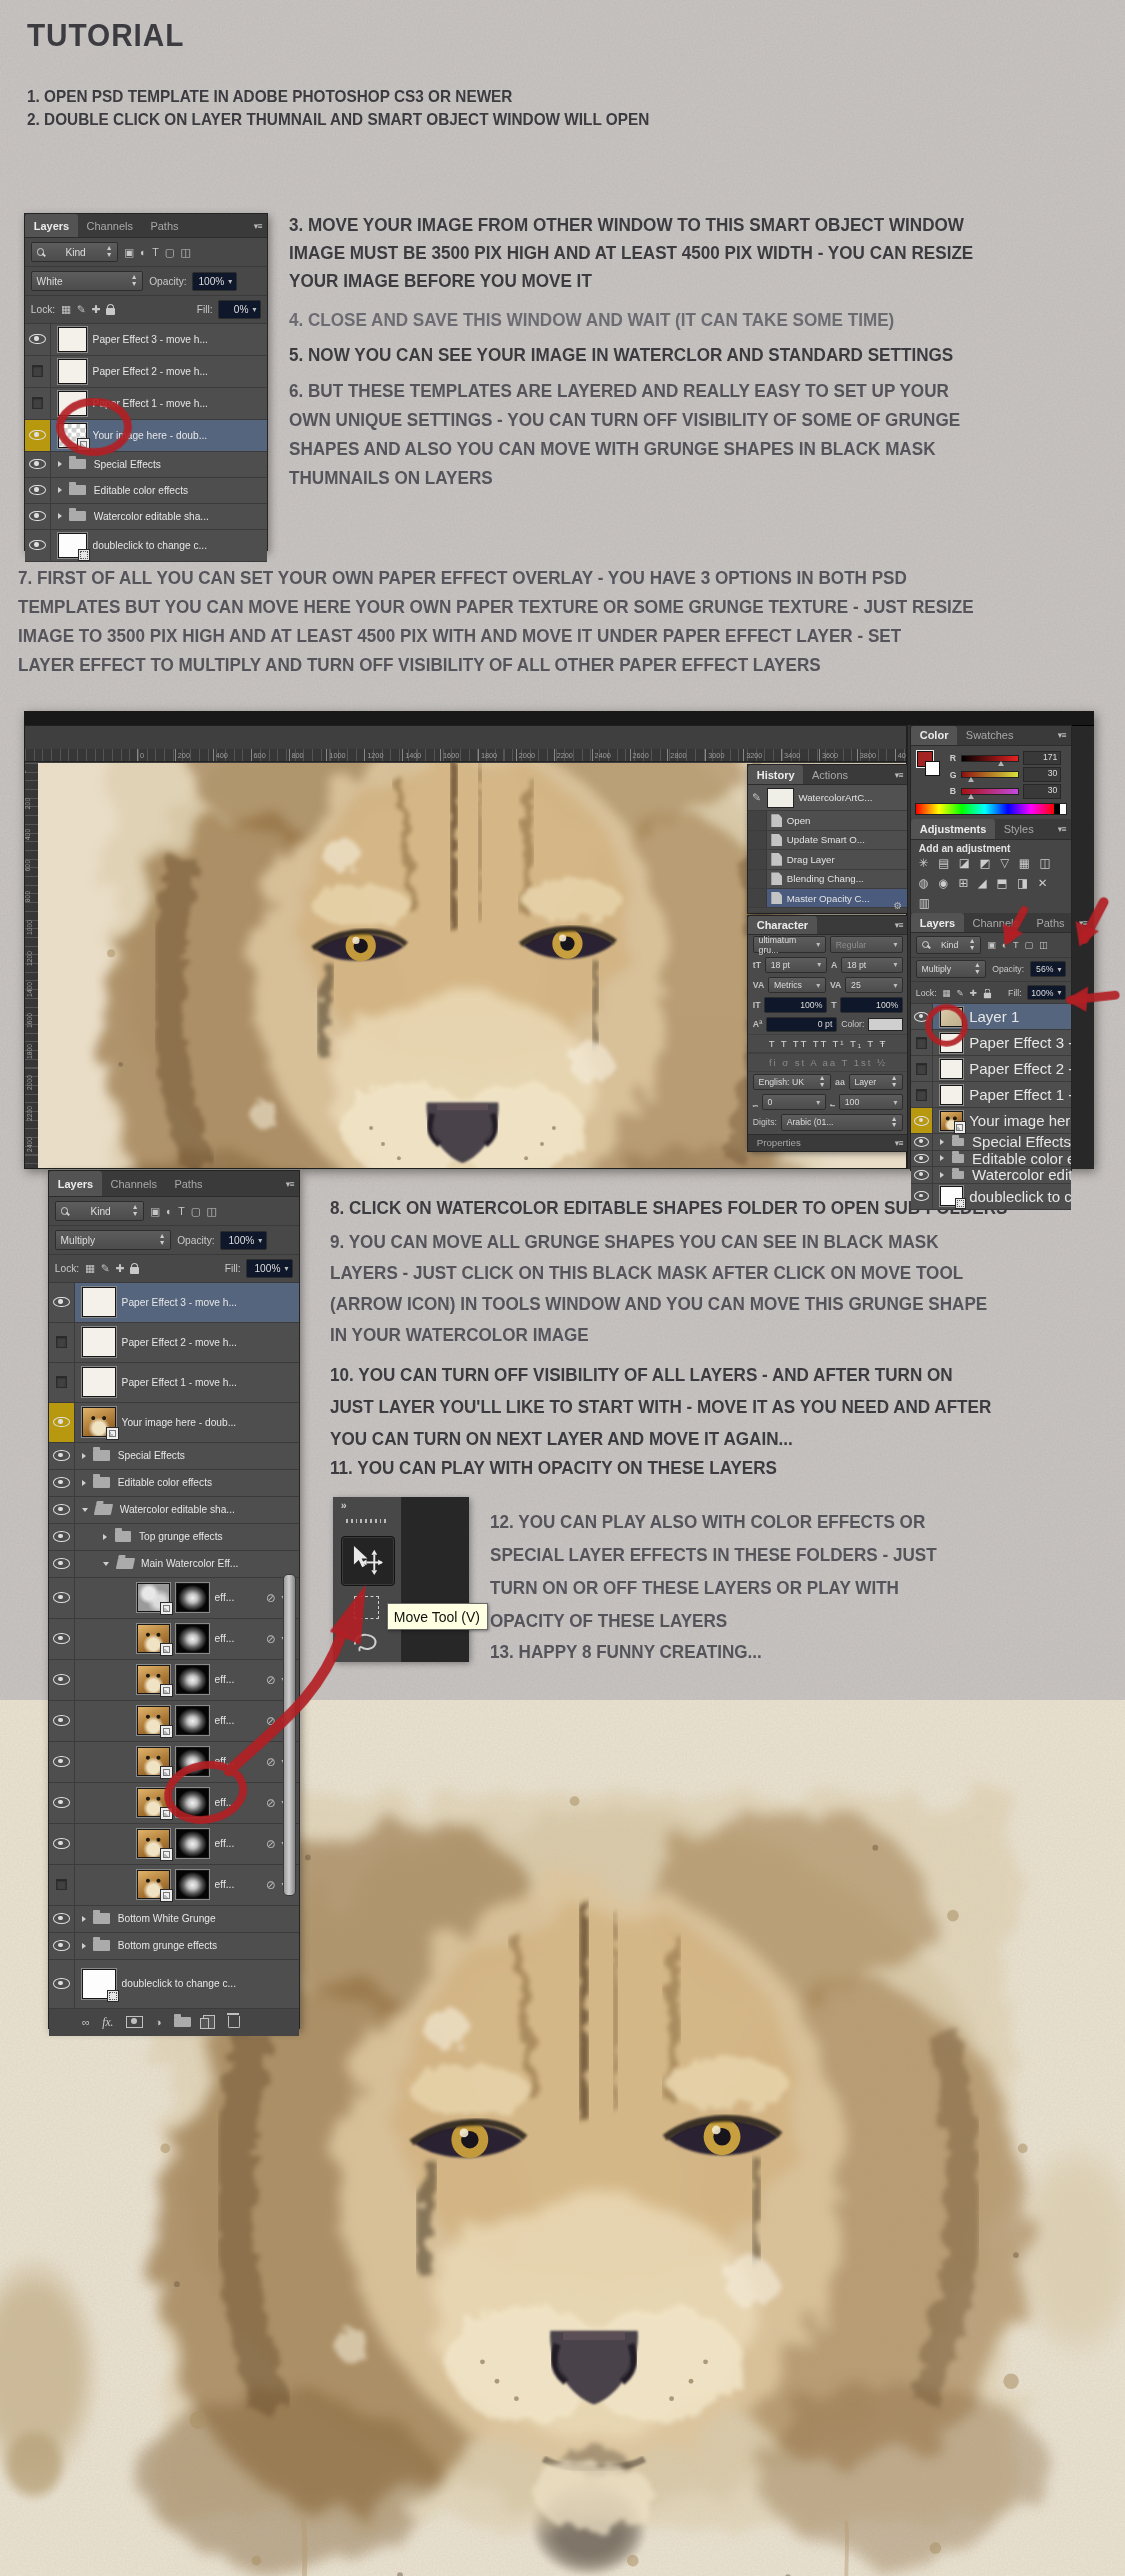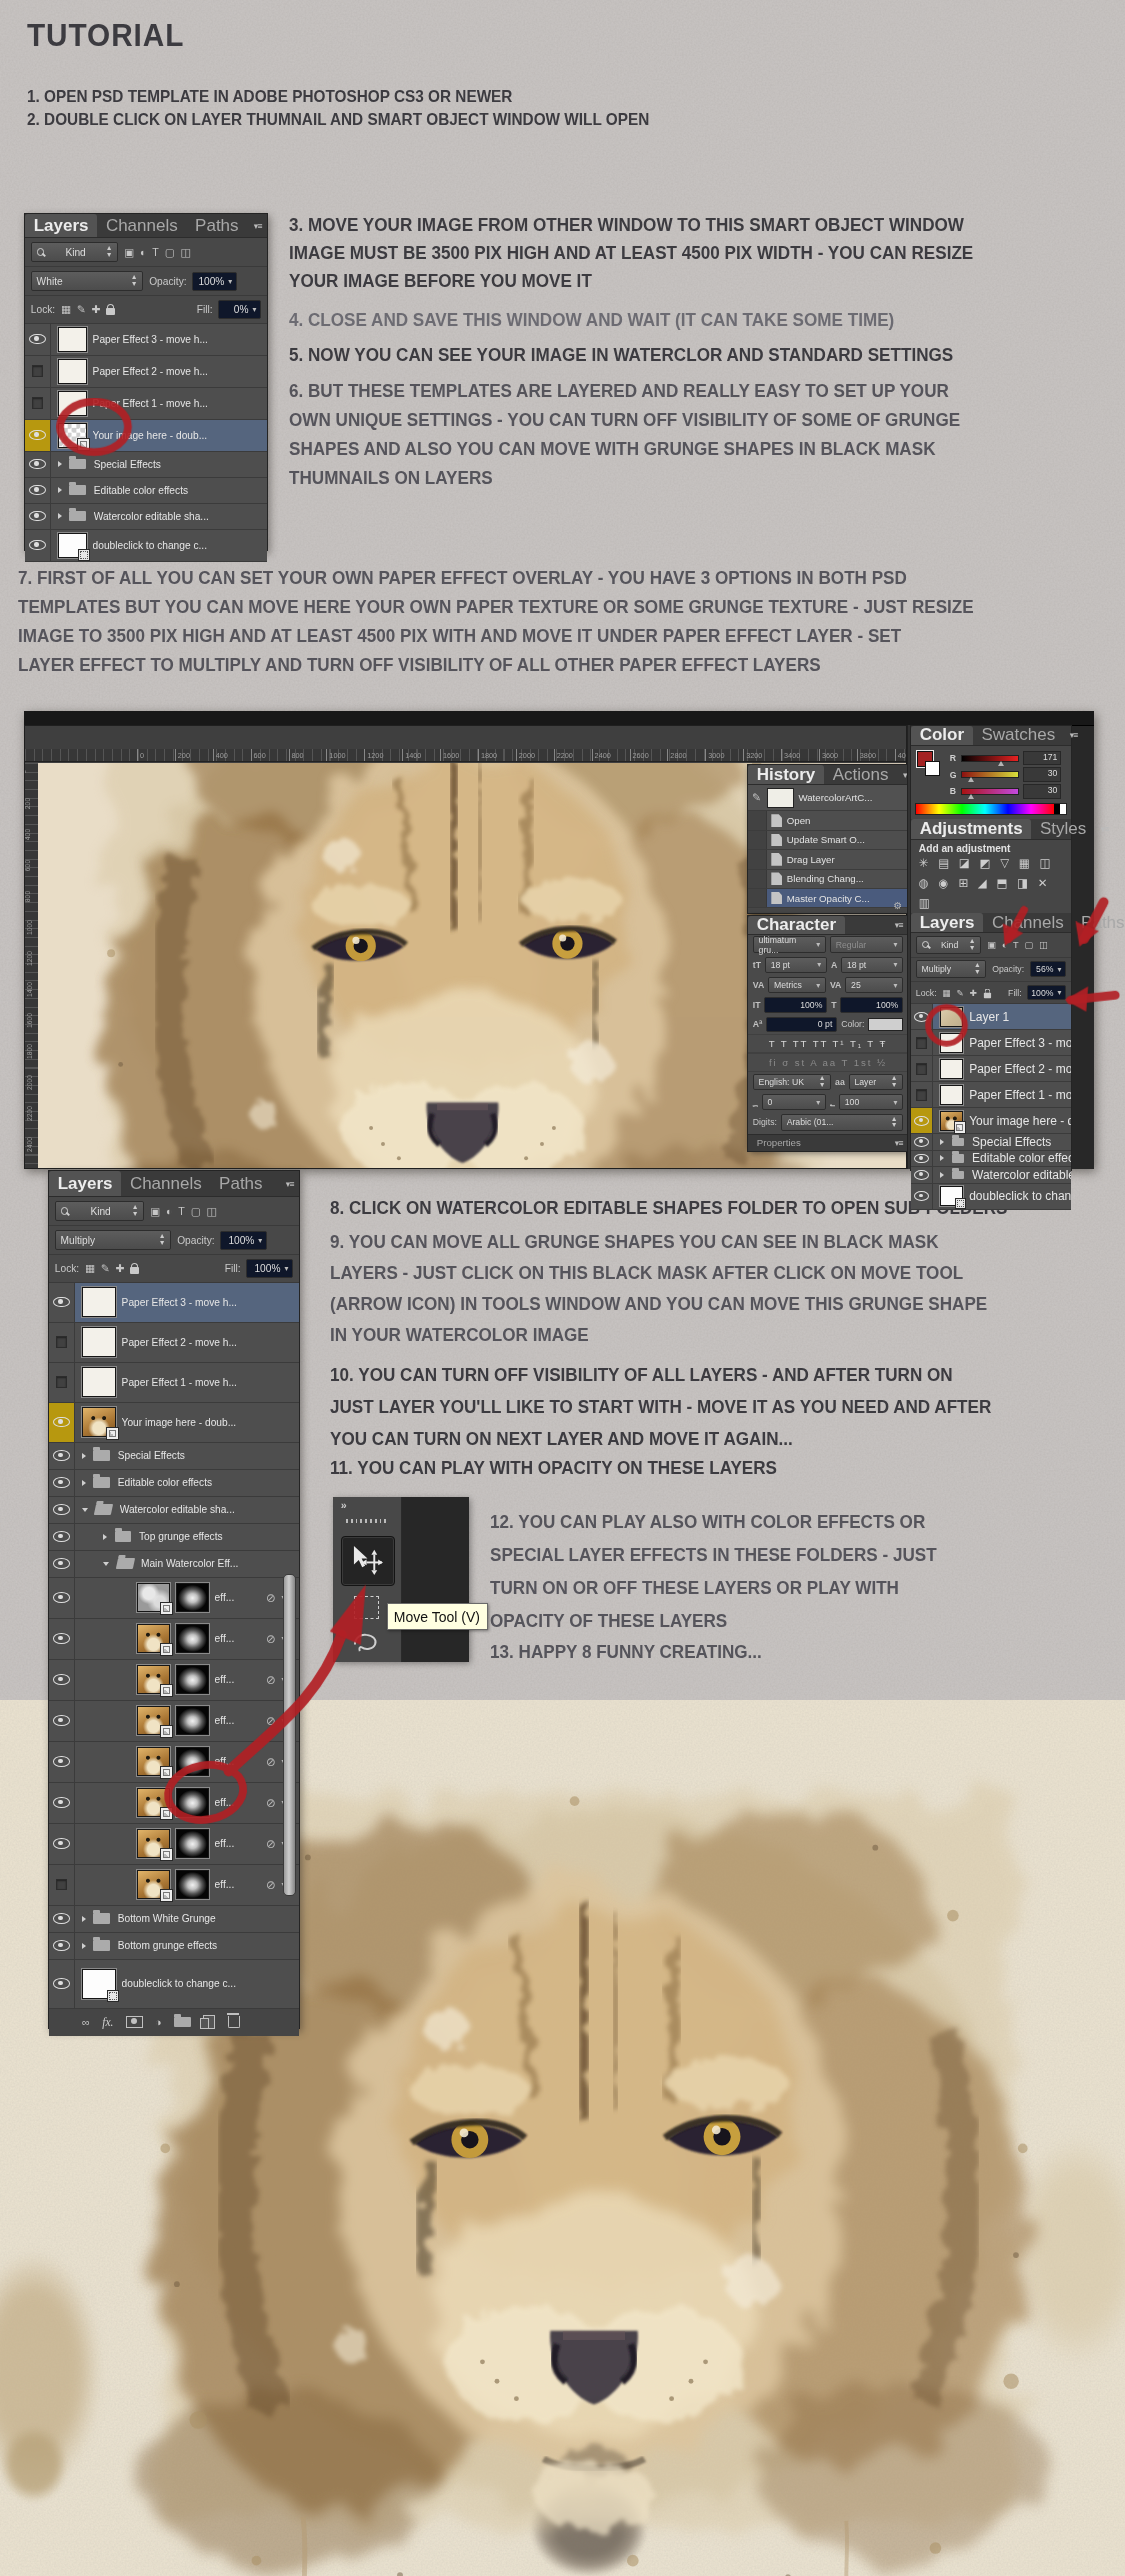--- a/index.html
+++ b/index.html
@@ -25,21 +25,21 @@
   #s9{left:330px;top:1226px;font-size:18.4px;line-height:31px;}
   #s10{left:330px;top:1359px;font-size:18.4px;line-height:32px;}
   #s11{left:330px;top:1453px;font-size:18.4px;line-height:29px;}
   #s12{left:490px;top:1505px;font-size:18.4px;line-height:33px;}
   #s13{left:490px;top:1637px;font-size:18.4px;line-height:29px;}
 
   
   .pswrap{position:absolute;z-index:3;background:#484848;border:1px solid #242424;
           box-shadow:1.9px 2.9px 7.8px rgba(40,35,30,.45);color:#dcdcdc;font-size:10.7px;}
   .ptabs{display:flex;align-items:stretch;background:#3a3a3a;border-bottom:1px solid #2c2c2c;}
-  .ptab{padding:0 8.7px;display:flex;align-items:center;color:#a8a8a8;font-size:17px;}
+  .ptab{padding:0 8.7px;display:flex;align-items:center;color:#a8a8a8;font-size:11px;}
   .ptab.active{background:#535353;color:#ececec;font-weight:bold;border-radius:2.9px 2.9px 0 0;}
   .pmenu{margin-left:auto;color:#bbb;display:flex;align-items:center;padding:0 5.8px;font-size:8.7px;letter-spacing:-1px;}
   .ctlrow{display:flex;align-items:center;gap:5.8px;padding:3.9px 5.8px;border-bottom:1px solid #3a3a3a;}
   .sel{background:linear-gradient(#5d5d5d,#4c4c4c);border:1px solid #2d2d2d;border-radius:1.9px;
        color:#ddd;display:flex;align-items:center;justify-content:space-between;padding:0 4.8px;height:18.4px;font-size:10.2px;}
   .val{background:#0f172a;border:1px solid #2d2d2d;border-radius:1.9px;color:#ddd;display:flex;
        align-items:center;justify-content:flex-end;padding:0 3.9px;height:16.5px;font-size:10.2px;}
   .dd{color:#bdbdbd;font-size:7.8px;margin-left:3.9px;}
   .lbl{color:#c9c9c9;font-size:10.2px;}
   .gly{color:#c6c6c6;font-size:10.7px;}
@@ -158,21 +158,21 @@
   .tr-b{background:linear-gradient(90deg,#a81212,#c44ae0);}
   .chv{width:31px;height:12.6px;background:#393939;border:1px solid #272727;color:#ddd;font-size:8.7px;text-align:right;padding:0 2.9px;}
   .rainbow{height:10.7px;margin:2.9px 3.9px 3.9px 3.9px;border:1px solid #222;
            background:linear-gradient(90deg,#f00,#ff0,#0f0,#0ff,#00f,#f0f,#f00 92%,#000 92% 96%,#fff 96%);}
   .adjhead{color:#e2e2e2;font-weight:bold;font-size:10.2px;padding:3.9px 7.8px 1px;}
   .adjgrid{display:flex;flex-wrap:wrap;padding:1px 7.8px 2.9px;gap:5.8px 9.7px;color:#cdcdcd;font-size:11.6px;}
   #dock-layers .ctlrow{padding:2.9px 4.8px;}
   #dock .row-img{height:25px;}
   #dock .row-folder{height:15.5px;}
   #dock .thumb{width:21.3px;height:18.4px;}
-  #dock .lname{font-size:12px;}
+  #dock .lname{font-size:15px;}
   #dock .eyecell{width:21.3px;}
   #dock .fold{width:12.6px;height:8.7px;}
   #dock .eye{width:12.6px;height:7.8px;}
   #dock .eye::after{left:3.3px;top:1.2px;width:3.9px;height:3.9px;}
 
   
   #panel2{left:48px;top:1170px;width:250px;height:857px;}
   #panel2 .ptabs{height:25px;}
   #panel2 .row-img{height:39px;}
   #panel2 .row-folder{height:26px;}

